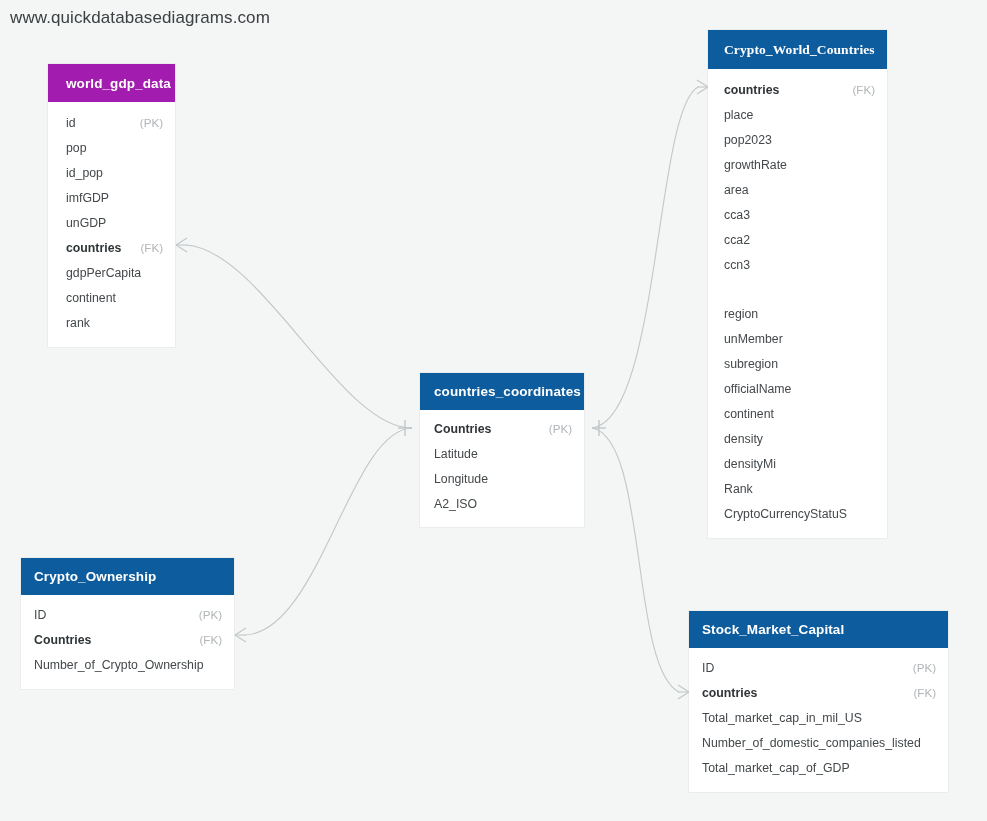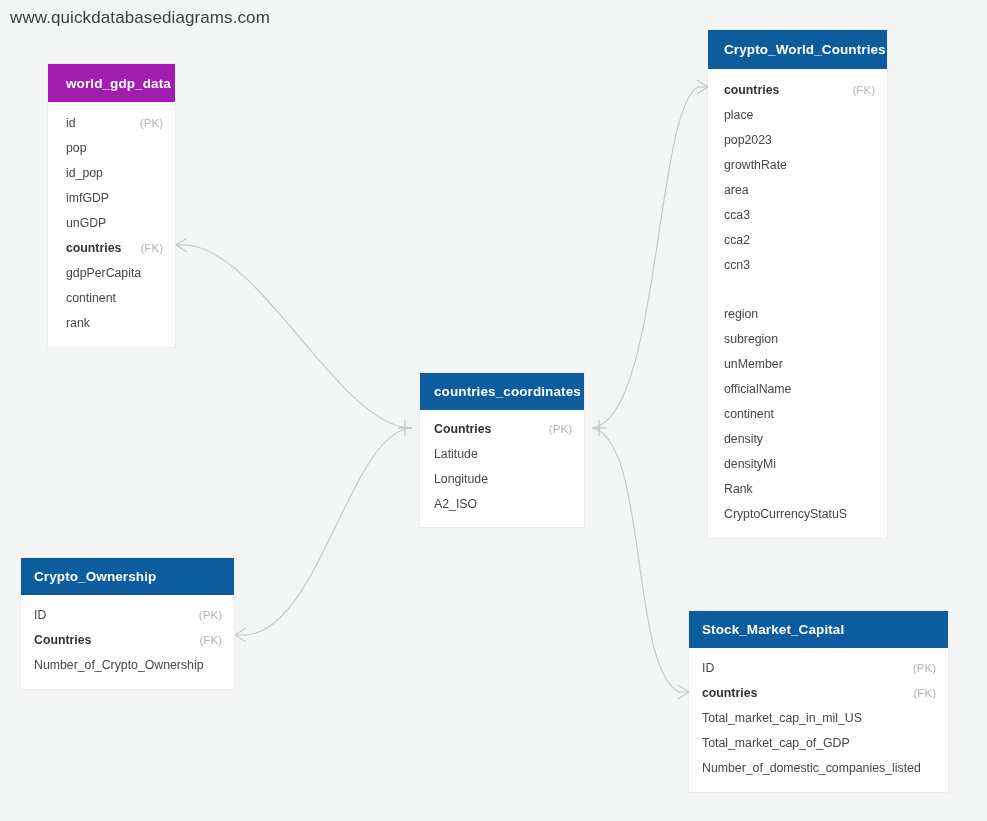--- a/index.html
+++ b/index.html
@@ -158,21 +158,21 @@
           </div>
           <div class="er-row" style="height: 25px; padding-left: 18px; padding-right: 12px;">
             <span class="fname">continent</span>
           </div>
           <div class="er-row" style="height: 25px; padding-left: 18px; padding-right: 12px;">
             <span class="fname">rank</span>
           </div>
         </div>
       </div>
       <div class="er-table" style="left: 708px; top: 30px; width: 179px;">
-        <div class="er-head" style="height: 39px; padding-left: 16px; padding-right: 0; background: rgb(13, 92, 158); color: rgb(255, 255, 255);">
+        <div class="er-head" style="height: 39px; padding-left: 16px; padding-right: 0; background: rgb(13, 92, 158); color: rgb(255, 255, 255); font-family: Liberation Serif, serif;">
           <span>Crypto_World_Countries</span>
         </div>
         <div class="er-body" style="padding-top: 8px; padding-bottom: 12px;">
           <div class="er-row bold" style="height: 25px; padding-left: 16px; padding-right: 12px;">
             <span class="fname">countries</span>
             <span class="fkey" style="color: rgb(176, 181, 183);">(FK)</span>
           </div>
           <div class="er-row" style="height: 25px; padding-left: 16px; padding-right: 12px;">
             <span class="fname">place</span>
           </div>
@@ -191,24 +191,24 @@
           <div class="er-row" style="height: 25px; padding-left: 16px; padding-right: 12px;">
             <span class="fname">cca2</span>
           </div>
           <div class="er-row" style="height: 25px; padding-left: 16px; padding-right: 12px;">
             <span class="fname">ccn3</span>
           </div>
           <div class="er-row" style="height: 25px; padding-left: 16px; padding-right: 12px; margin-top: 24px;">
             <span class="fname">region</span>
           </div>
           <div class="er-row" style="height: 25px; padding-left: 16px; padding-right: 12px;">
+            <span class="fname">unMember</span>
+          </div>
+          <div class="er-row" style="height: 25px; padding-left: 16px; padding-right: 12px;">
             <span class="fname">subregion</span>
-          </div>
-          <div class="er-row" style="height: 25px; padding-left: 16px; padding-right: 12px;">
-            <span class="fname">unMember</span>
           </div>
           <div class="er-row" style="height: 25px; padding-left: 16px; padding-right: 12px;">
             <span class="fname">officialName</span>
           </div>
           <div class="er-row" style="height: 25px; padding-left: 16px; padding-right: 12px;">
             <span class="fname">continent</span>
           </div>
           <div class="er-row" style="height: 25px; padding-left: 16px; padding-right: 12px;">
             <span class="fname">density</span>
           </div>
@@ -271,22 +271,22 @@
             <span class="fkey" style="color: rgb(176, 181, 183);">(PK)</span>
           </div>
           <div class="er-row bold" style="height: 25px; padding-left: 13px; padding-right: 12px;">
             <span class="fname">countries</span>
             <span class="fkey" style="color: rgb(176, 181, 183);">(FK)</span>
           </div>
           <div class="er-row" style="height: 25px; padding-left: 13px; padding-right: 12px;">
             <span class="fname">Total_market_cap_in_mil_US</span>
           </div>
           <div class="er-row" style="height: 25px; padding-left: 13px; padding-right: 12px;">
+            <span class="fname">Number_of_domestic_companies_listed</span>
+          </div>
+          <div class="er-row" style="height: 25px; padding-left: 13px; padding-right: 12px;">
             <span class="fname">Total_market_cap_of_GDP</span>
           </div>
-          <div class="er-row" style="height: 25px; padding-left: 13px; padding-right: 12px;">
-            <span class="fname">Number_of_domestic_companies_listed</span>
-          </div>
         </div>
       </div>
     </div>
 
 </div>
 
 </body></html>

